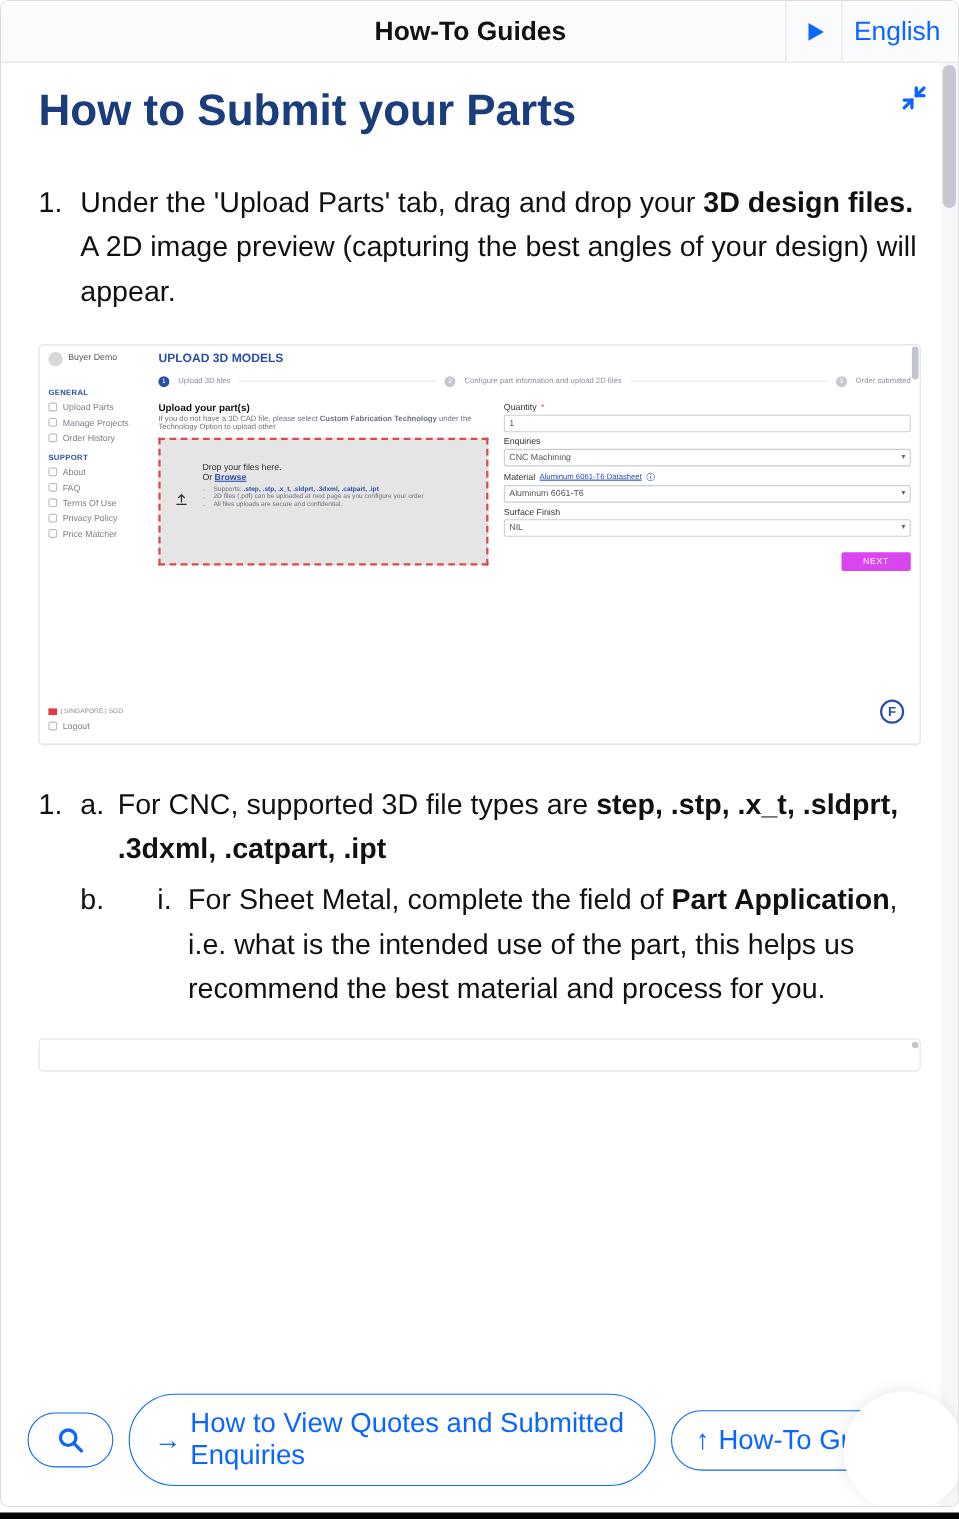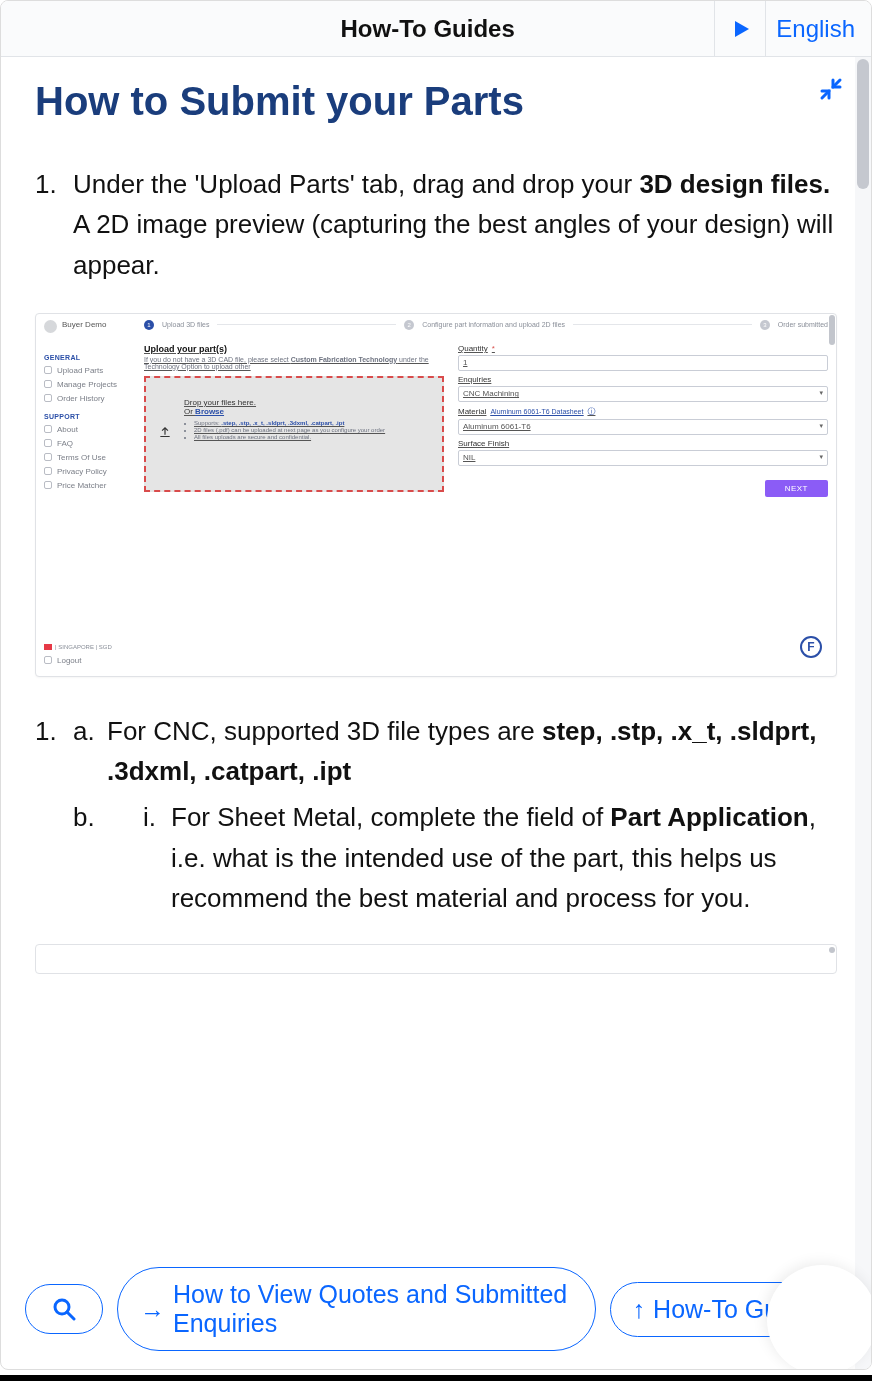--- a/index.html
+++ b/index.html
@@ -119,21 +119,21 @@
   .shot-side-item { display:flex; align-items:center; gap:5px; color:#7b7f88; margin:5px 0; font-size:8px;text-align:right;}
   .shot-side-icon { width:8px; height:8px; border:1px solid #b9bcc4; border-radius:2px; }
   .shot-main {
     position:absolute; left:108px; right:8px; top:6px; bottom:6px;
   }
   .shot-h { color:#2b4fa8; font-weight:700; font-size:11px; margin-bottom:10px; }
   .shot-steps { display:flex; align-items:center; gap:8px; margin-bottom:14px; font-size:7px; color:#8a8f99;}
   .shot-step-dot { width:10px; height:10px; border-radius:50%; background:#2b4fa8; color:#fff; display:flex; align-items:center; justify-content:center; font-size:6px;}
   .shot-step-dot.gray { background:#c5c8d0; color:#fff;}
   .shot-step-line { flex:1; height:1px; background:#e4e6ea; }
-  .shot-body { display:flex; gap:14px;text-decoration:underline; }
+  .shot-body { display:flex; gap:14px; }
   .shot-left { width:300px; }
   .shot-label { font-weight:700; color:#111; font-size:9px; }
   .shot-sub { font-size:7px; color:#6e7380; margin:2px 0 6px;}
   .shot-drop {
     border:2px dashed #d94b4b;
     height:116px;
     padding:20px 10px 8px 38px;
     position:relative;
     background:#e5e5e5;
   }
@@ -150,21 +150,21 @@
   .shot-flabel { font-size:8px; color:#333; margin-bottom:2px; display:flex; gap:4px; align-items:center;}
   .shot-req { color:#d9534f; }
   .shot-flabel .link { color:#2b4fa8; font-size:7px; text-decoration:underline;}
   .shot-input {
     border:1px solid #c9cdd6; border-radius:2px; height:16px; width:100%;
     font-size:8px; padding:0 4px; display:flex; align-items:center; background:#fff;
   }
   .shot-select { position:relative; }
   .shot-select::after { content:"▾"; position:absolute; right:4px; top:2px; font-size:7px; color:#666;}
   .shot-next {
-    float:right; margin-top:10px; background:#8b5cf6; color:#fff; font-size:8px;
+    float:right; margin-top:10px; background:#d946ef; color:#fff; font-size:8px;
     padding:4px 20px; border-radius:2px; letter-spacing:0.5px;
   }
   .shot-logo-corner { position:absolute; right:6px; bottom:12px; width:22px; height:22px; border:2px solid #2b4fa8; border-radius:50%; display:flex; align-items:center; justify-content:center; color:#2b4fa8; font-weight:700; font-size:12px;}
   .shot-scrollbar-v {
     position:absolute; right:1px; top:1px; width:6px; height:30px; background:#c2c5cc; border-radius:3px;
   }
   
   .shot-partial {
     border:1px solid #e0e2e6; border-radius:4px;
     height:30px; margin-top:20px; margin-bottom:0;
@@ -303,20 +303,21 @@
         <div style="position:absolute; bottom:26px; left:8px; font-size:6px; color:#8a8f99; display:flex; align-items:center; gap:3px;">
           <span style="width:8px;height:6px;background:#e63946;display:inline-block;"></span>
           <span>| SINGAPORE | SGD</span>
         </div>
         <div style="position:absolute; bottom:6px; left:8px;" class="shot-side-item">
             <span class="shot-side-icon"></span>
             <span>Logout</span>
           </div>
       </div>
       <div class="shot-main">
+        <div class="shot-h">UPLOAD 3D MODELS</div>
         <div class="shot-steps">
           <span class="shot-step-dot">1</span>
             <span>Upload 3D files</span>
           <span class="shot-step-line"></span>
           <span class="shot-step-dot gray">2</span>
             <span>Configure part information and upload 2D files</span>
           <span class="shot-step-line"></span>
           <span class="shot-step-dot gray">3</span>
             <span>Order submitted</span>
         </div>

